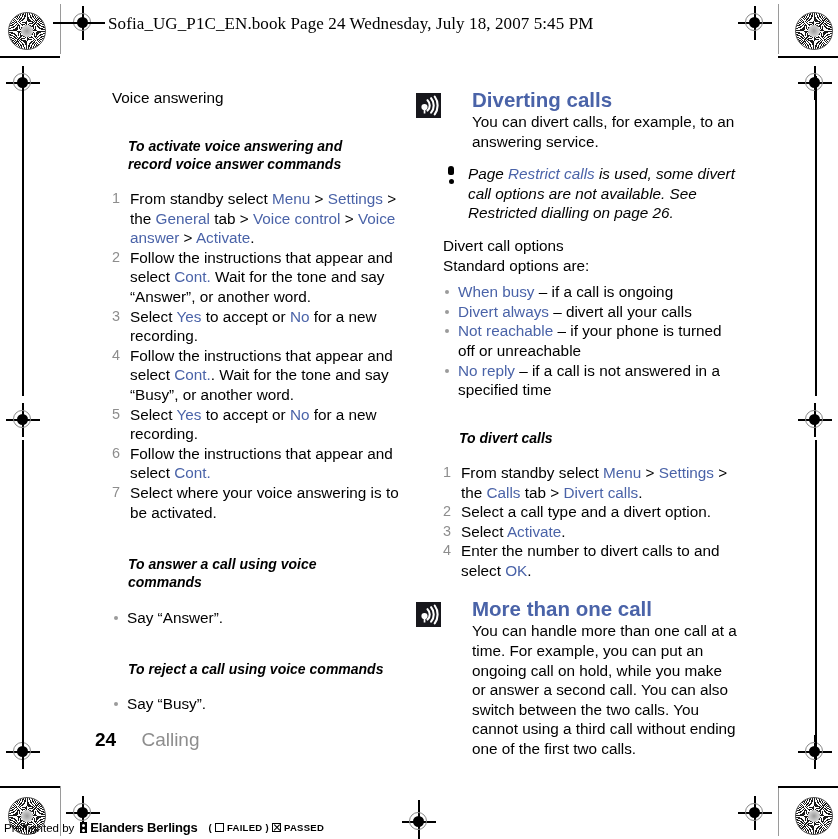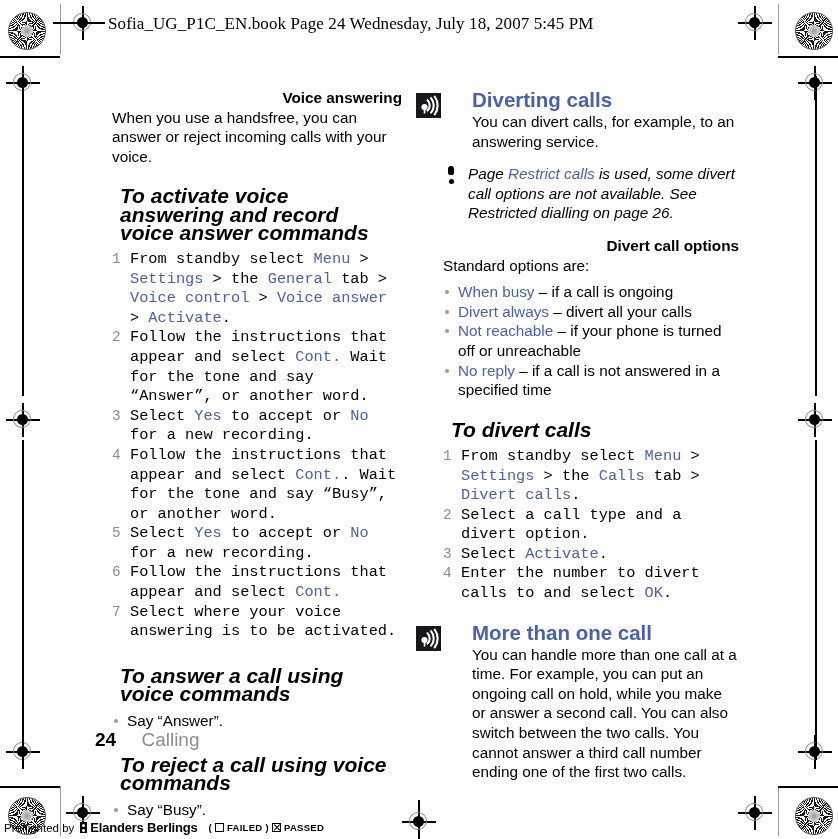--- a/index.html
+++ b/index.html
@@ -126,31 +126,30 @@
     width: 290px;
     font-size: 15.3px;
     line-height: 19.6px;
   }
   .col-left  { left: 112px; }
   .col-right { left: 443px; width: 296px; }
 
   h3.sub {
     margin: 0;
     font-size: 15.3px;
-    font-weight: bold;
+    font-weight: normal;
     line-height: 19.6px;
-    text-align: right;
   }
   p {
     margin: 0;
     line-height: 19.6px;
   }
   .task {
-    margin: 8px;
-    font-size: 21px;
+    margin: 16px;
+    font-size: 14px;
     font-weight: bold;
     font-style: italic;
     line-height: 18.2px;
   }
   .gap-sm { height: 13px; }
   .gap-xs { height: 7px; }
   .gap-md { height: 17px; }
 
   .ui { color: #4a63a8; }
 
@@ -159,21 +158,20 @@
     margin: 0;
     padding: 0;
     list-style: none;
     counter-reset: stepno;
   }
   ol.steps > li {
     position: relative;
     padding-left: 18px;
     line-height: 19.6px;
     margin: 0;
-    font-family: Liberation Mono, monospace;
   }
   ol.steps > li::before {
     counter-increment: stepno;
     content: counter(stepno);
     position: absolute;
     left: 0;
     top: 0;
     color: #8d8d8d;
     font-size: 14.4px;
     font-weight: normal;
@@ -453,21 +451,20 @@
 <div class="book-header">
   <span class="hdr-rule"></span>
   <span>Sofia_UG_P1C_EN.book  Page 24  Wednesday, July 18, 2007  5:45 PM</span>
 </div>
 
 <div class="page">
 
   <div class="col col-left">
 
     <h3 class="sub">Voice answering</h3>
-    <p>When you use a handsfree, you can answer or reject incoming calls with your voice.</p>
 
     <div class="gap-sm"></div>
 
     <p class="task">To activate voice answering and record voice answer commands</p>
     <ol class="steps">
         <li><span>From standby select </span><span class="ui">Menu</span><span> &gt; </span><span class="ui">Settings</span><span> &gt; the </span><span class="ui">General</span><span> tab &gt; </span><span class="ui">Voice control</span><span> &gt; </span><span class="ui">Voice answer</span><span> &gt; </span><span class="ui">Activate</span><span>.</span></li>
         <li><span>Follow the instructions that appear and select </span><span class="ui">Cont.</span><span> Wait for the tone and say “Answer”, or another word.</span></li>
         <li><span>Select </span><span class="ui">Yes</span><span> to accept or </span><span class="ui">No</span><span> for a new recording.</span></li>
         <li><span>Follow the instructions that appear and select </span><span class="ui">Cont.</span><span>. Wait for the tone and say “Busy”, or another word.</span></li>
         <li><span>Select </span><span class="ui">Yes</span><span> to accept or </span><span class="ui">No</span><span> for a new recording.</span></li>
@@ -547,21 +544,21 @@
       <span class="sec-icon">
         <svg width="25" height="25" viewBox="0 0 25 25" aria-hidden="true">
           <circle cx="8.5" cy="14" r="3.1" fill="#ffffff"></circle>
           <rect x="7.7" y="13" width="1.7" height="7.5" fill="#ffffff"></rect>
           <path d="M11.5 17.6 A7.2 7.2 0 0 0 11.5 7.2" stroke="#ffffff" stroke-width="2.1" fill="none" stroke-linecap="round"></path>
           <path d="M15.1 19.6 A11.2 11.2 0 0 0 15.1 5.2" stroke="#ffffff" stroke-width="2.1" fill="none" stroke-linecap="round"></path>
           <path d="M18.7 21.3 A15.1 15.1 0 0 0 18.7 3.5" stroke="#ffffff" stroke-width="2.1" fill="none" stroke-linecap="round"></path>
         </svg>
       </span>
       <h2>More than one call</h2>
-      <p>You can handle more than one call at a time. For example, you can put an ongoing call on hold, while you make or answer a second call. You can also switch between the two calls. You cannot answer a third call number ending one of the first two calls.</p>
+      <p>You can handle more than one call at a time. For example, you can put an ongoing call on hold, while you make or answer a second call. You can also switch between the two calls. You cannot using a third call without ending one of the first two calls.</p>
     </div>
 
   </div>
 
   <div class="page-footer">
     <span class="pg-num">24</span>
     <span class="pg-sec">Calling</span>
   </div>
 
 </div>

